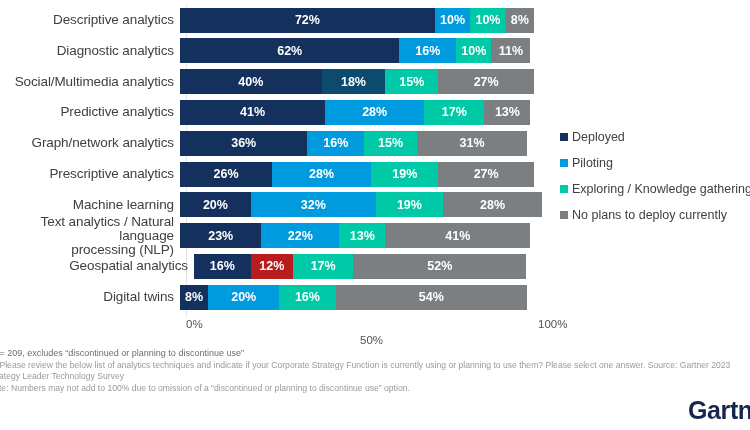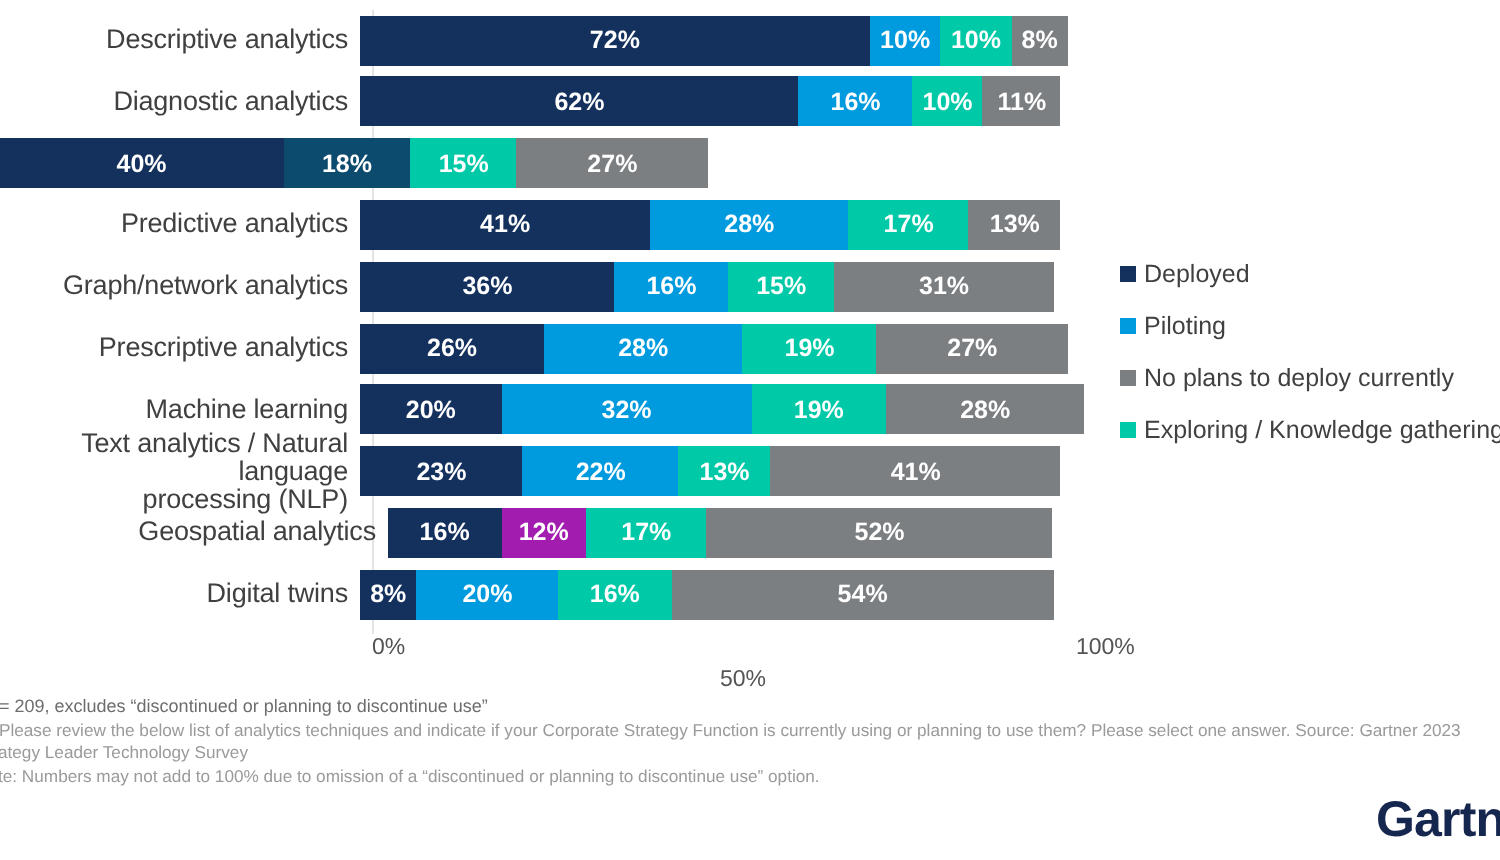--- a/index.html
+++ b/index.html
@@ -71,20 +71,21 @@
         <div class="bar-track">
           <div class="bar">
             <div class="seg" style="width: 219.48px; background: rgb(20, 49, 94);">62%</div>
             <div class="seg" style="width: 56.64px; background: rgb(0, 154, 222);">16%</div>
             <div class="seg" style="width: 35.4px; background: rgb(0, 201, 167);">10%</div>
             <div class="seg gray" style="width: 38.94px; background: rgb(123, 127, 130);">11%</div>
           </div>
         </div>
       </div>
       <div class="row" style="top: 66.6px;">
+        <div class="cat-label">Social/Multimedia analytics</div>
         <div class="bar-track">
           <div class="bar">
             <div class="seg" style="width: 141.6px; background: rgb(20, 49, 94);">40%</div>
             <div class="seg" style="width: 63.72px; background: #0c4a6e;">18%</div>
             <div class="seg" style="width: 53.1px; background: rgb(0, 201, 167);">15%</div>
             <div class="seg gray" style="width: 95.58px; background: rgb(123, 127, 130);">27%</div>
           </div>
         </div>
       </div>
       <div class="row" style="top: 97.4px;">
@@ -141,21 +142,21 @@
             <div class="seg" style="width: 46.02px; background: rgb(0, 201, 167);">13%</div>
             <div class="seg gray" style="width: 145.14px; background: rgb(123, 127, 130);">41%</div>
           </div>
         </div>
       </div>
       <div class="row" style="top: 251.4px; padding-left: 14px;">
         <div class="cat-label">Geospatial analytics</div>
         <div class="bar-track">
           <div class="bar">
             <div class="seg" style="width: 56.64px; background: rgb(20, 49, 94);">16%</div>
-            <div class="seg" style="width: 42.48px; background: #a21caf;">12%</div>
+            <div class="seg" style="width: 42.48px; background: #b91c1c;">12%</div>
             <div class="seg" style="width: 60.18px; background: rgb(0, 201, 167);">17%</div>
             <div class="seg gray" style="width: 173px; background: rgb(123, 127, 130);">52%</div>
           </div>
         </div>
       </div>
       <div class="row" style="top: 282.2px;">
         <div class="cat-label">Digital twins</div>
         <div class="bar-track">
           <div class="bar">
             <div class="seg" style="width: 28.32px; background: rgb(20, 49, 94);">8%</div>
@@ -176,26 +177,26 @@
 <div id="legend">
     <div class="legend-item">
       <span class="legend-swatch" style="background: rgb(20, 49, 94);"></span>
       <span class="legend-text">Deployed</span>
     </div>
     <div class="legend-item">
       <span class="legend-swatch" style="background: rgb(0, 154, 222);"></span>
       <span class="legend-text">Piloting</span>
     </div>
     <div class="legend-item">
+      <span class="legend-swatch" style="background: rgb(0, 201, 167);"></span>
+      <span class="legend-text">Exploring / Knowledge gathering</span>
+    </div>
+    <div class="legend-item">
       <span class="legend-swatch" style="background: rgb(123, 127, 130);"></span>
       <span class="legend-text">No plans to deploy currently</span>
-    </div>
-    <div class="legend-item">
-      <span class="legend-swatch" style="background: rgb(0, 201, 167);"></span>
-      <span class="legend-text">Exploring / Knowledge gathering</span>
     </div>
   </div>
 
 <div id="footnotes">
     <div class="fn first">n = 209, excludes “discontinued or planning to discontinue use”</div>
     <div class="fn">Q: Please review the below list of analytics techniques and indicate if your Corporate Strategy Function is currently using or planning to use them? Please select one answer. Source: Gartner 2023</div>
     <div class="fn">Strategy Leader Technology Survey</div>
     <div class="fn">Note: Numbers may not add to 100% due to omission of a “discontinued or planning to discontinue use” option.</div>
   </div>
 

